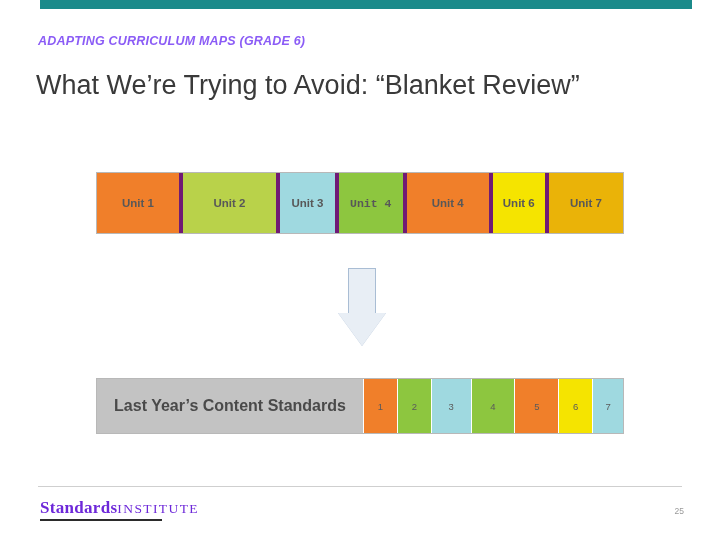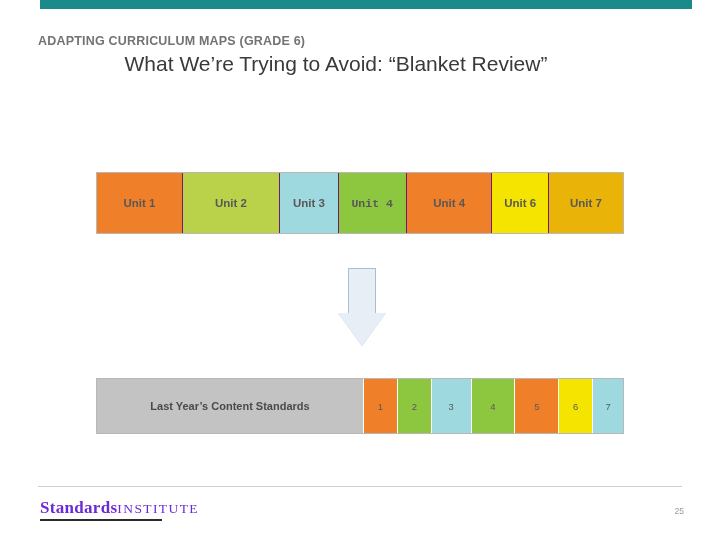--- a/index.html
+++ b/index.html
@@ -21,33 +21,33 @@
     width: 652px;
     height: 9px;
     background: #1b8a8a;
   }
   .eyebrow {
     position: absolute;
     left: 38px;
     top: 34px;
     font-size: 12.5px;
     font-weight: bold;
-    color: #737373;
+    color: #8b5cf6;
     letter-spacing: 0.2px;
+    font-style: italic;
   }
   .title {
     position: absolute;
     left: 36px;
-    top: 50px;
+    top: 68px;
     width: 600px;
-    font-size: 21px;
+    font-size: 27px;
     line-height: 1.33;
     color: #3a3a3a;
     font-weight: normal;
-    text-align: center;
   }
 
   
   .diagram {
     position: absolute;
     left: 96px;
     top: 172px;
     width: 528px;
     height: 265px;
   }
@@ -61,21 +61,21 @@
     border: 1px solid #b8b8b8;
     box-sizing: border-box;
   }
   .unit {
     display: flex;
     align-items: center;
     justify-content: center;
     font-size: 11.5px;
     font-weight: bold;
     color: #585858;
-    border-right: 1px solid #701a75;
+    border-right: 4px solid #701a75;
     box-sizing: border-box;
     height: 100%;
   }
   .unit:last-child { border-right: none; }
 
   .arrow-wrap {
     position: absolute;
     left: 242px;
     top: 96px;
     width: 48px;
@@ -121,21 +121,21 @@
     height: 56px;
     width: 528px;
     display: flex;
     border: 1px solid #b8b8b8;
     box-sizing: border-box;
   }
   .std-label {
     display: flex;
     align-items: center;
     justify-content: center;
-    font-size: 11px;
+    font-size: 16px;
     font-weight: bold;
     color: #4a4a4a;
     background: #c3c3c3;
     border-right: 1px solid #ffffff;
     box-sizing: border-box;
   }
   .std-cell {
     display: flex;
     align-items: center;
     justify-content: center;

